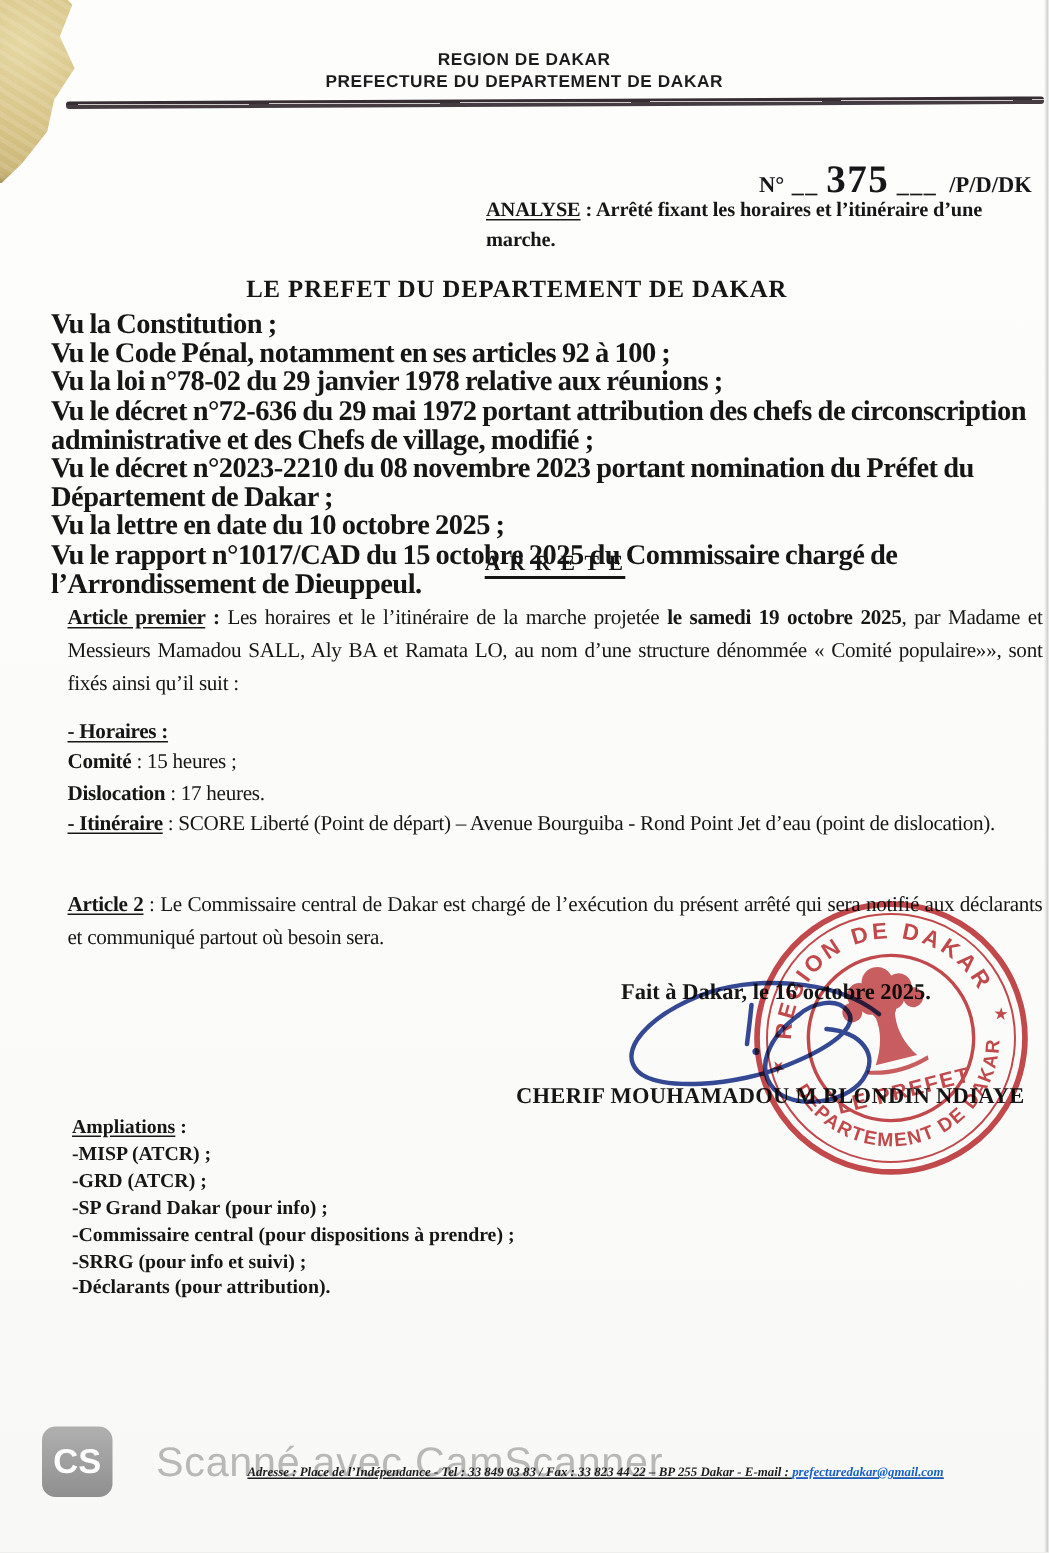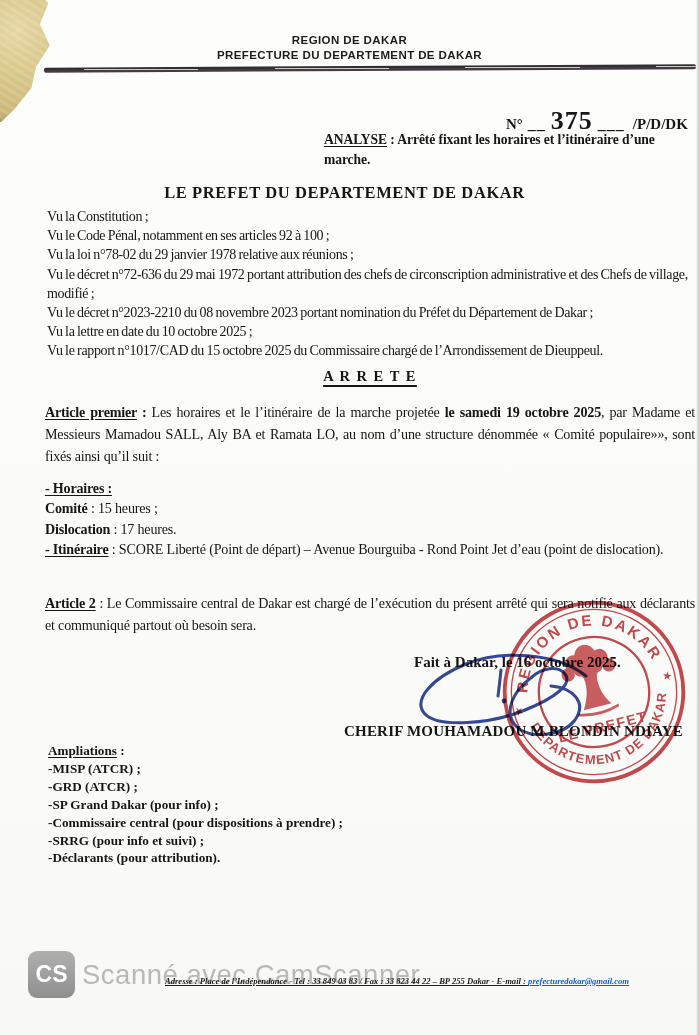--- a/index.html
+++ b/index.html
@@ -31,22 +31,22 @@
   .refline .num{font-size:26px;letter-spacing:1px;}
   .refline .code{font-size:15px;margin-left:3px;margin-top:26px;}
   
   .analyse{position:absolute;top:130px;left:324px;width:338px;font-weight:bold;font-size:13.6px;
     line-height:19.5px;letter-spacing:-.1px;z-index:1;}
   .analyse .lbl{text-decoration:underline;text-underline-offset:2px;}
   
   .title{position:absolute;top:183px;left:0;right:10px;text-align:center;font-weight:bold;
     font-size:16.5px;letter-spacing:.6px;z-index:1;}
   
-  .visas{position:absolute;top:207px;left:47px;width:650px;font-size:14px;line-height:19.2px;
-    letter-spacing:-.35px;word-spacing:-.6px;z-index:1;}
+  .visas{position:absolute;top:207px;left:34px;width:650px;font-size:19px;line-height:19.2px;
+    letter-spacing:-.35px;word-spacing:-.6px;z-index:1;font-weight:bold;}
   .visas p{margin:0;}
   
   .arrete{position:absolute;top:367px;left:45px;width:650px;text-align:center;z-index:1;}
   .arrete span{font-weight:bold;font-size:14.5px;letter-spacing:1.5px;
     text-decoration:underline;text-decoration-thickness:1.5px;text-underline-offset:4px;}
   
   .para{position:absolute;left:45px;width:650px;font-size:14.1px;letter-spacing:-.2px;
     text-align:justify;z-index:1;}
   .p-article1{top:402px;line-height:21.8px;}
   .p-horaires{top:478px;line-height:20.4px;text-align:left;}
@@ -66,21 +66,21 @@
   
   .ampliations{position:absolute;top:742px;left:48px;font-size:13.2px;line-height:17.9px;z-index:1;}
   .ampliations p{margin:0;font-weight:bold;}
   .ampliations .head{text-decoration:underline;text-underline-offset:2px;}
   
   .footer{position:absolute;top:976px;left:105px;right:10px;text-align:center;z-index:8;
     font-size:8.6px;font-weight:bold;font-style:italic;letter-spacing:0;color:#1d1d1f;
     text-decoration:underline;white-space:nowrap;}
   .footer a{color:#1660c9;text-decoration:underline;}
   
-  .watermark{position:absolute;left:28px;top:951px;display:flex;align-items:center;gap:7px;z-index:2;}
+  .watermark{position:absolute;left:28px;top:951px;display:flex;align-items:center;gap:29px;z-index:2;}
   .cs-logo{width:47px;height:47px;border-radius:9px;background:linear-gradient(180deg,#b0b0b0,#8f8f8f);
     display:flex;align-items:center;justify-content:center;
     font-family:"Liberation Sans","DejaVu Sans",sans-serif;font-weight:bold;font-size:23px;color:#fff;}
   .cs-text{font-family:"Liberation Sans","DejaVu Sans",sans-serif;font-size:27.5px;
     color:rgba(168,168,168,.8);letter-spacing:.5px;}
 </style>
 </head>
 <body>
 
 <div class="page">

